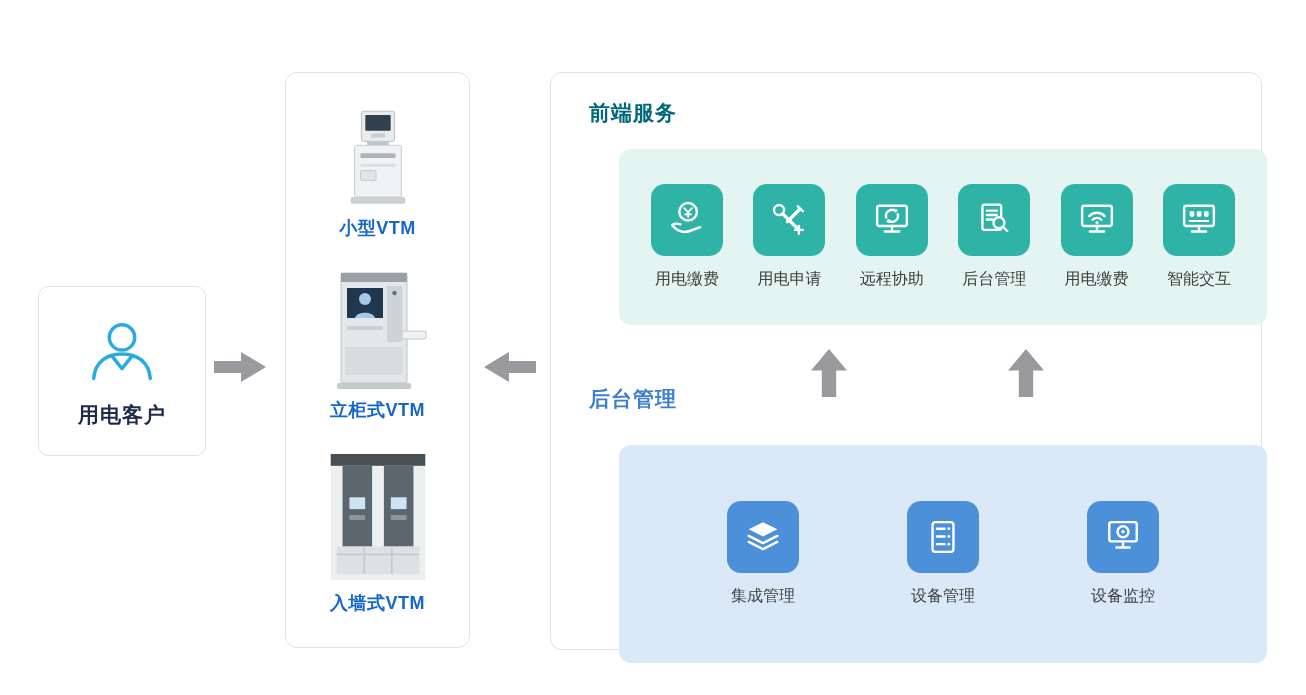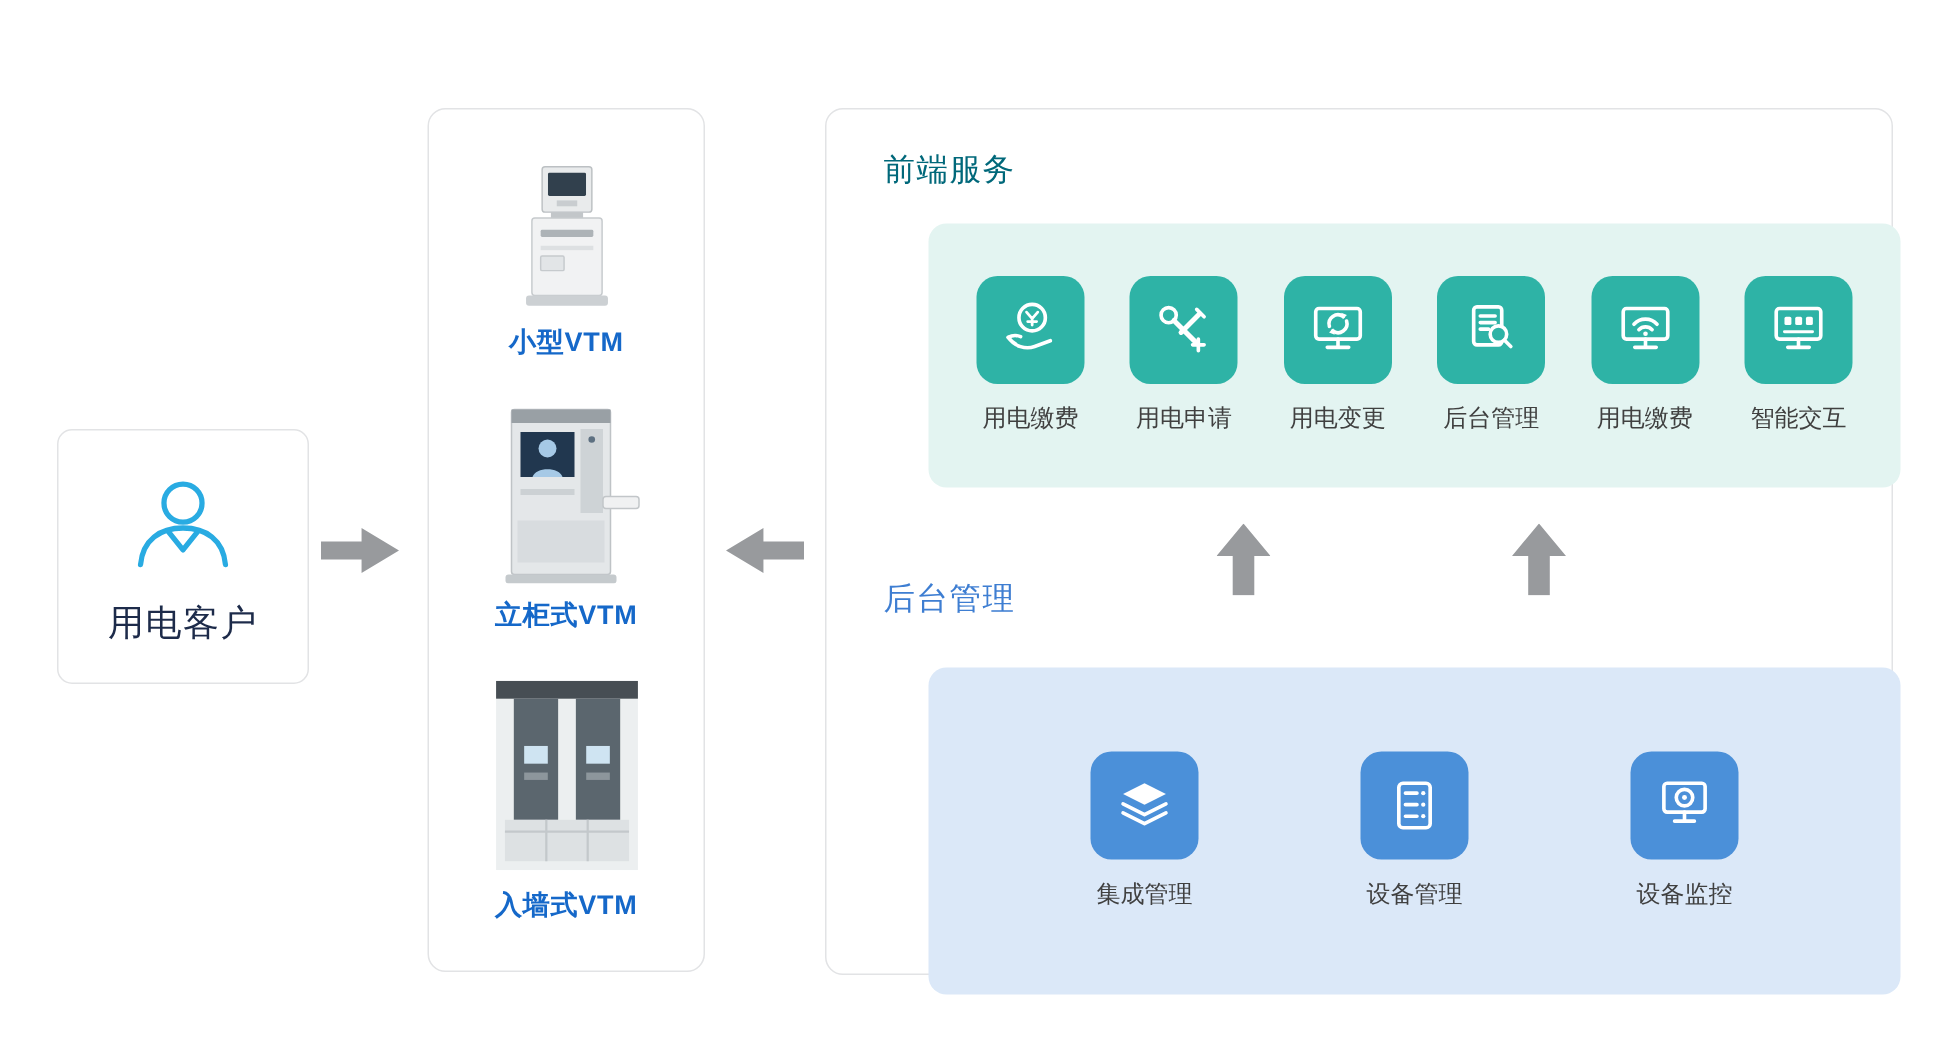--- a/index.html
+++ b/index.html
@@ -14,35 +14,35 @@
   
   .customer-box {
     left:38px; top:286px; width:166px; height:168px; border-radius:10px;
     display:flex; flex-direction:column; align-items:center; justify-content:center; gap:6px;
   }
   .person-svg { width:82px; height:82px; display:block; }
   .person-svg circle, .person-svg path {
     stroke:var(--person-icon,#29abe2); stroke-width:3.6; fill:none;
     stroke-linecap:round; stroke-linejoin:round;
   }
-  .customer-label { font-size:24px; font-weight:normal; color:var(--customer-label,#1d2b4a); letter-spacing:1px; }
+  .customer-label { font-size:21px; font-weight:bold; color:var(--customer-label,#1d2b4a); letter-spacing:1px; }
 
   
   .vtm-box {
     left:285px; top:72px; width:185px; height:576px;
     display:flex; flex-direction:column; align-items:center; justify-content:space-between;
     padding:36px 0 32px; box-sizing:border-box;
   }
   .vtm-item { display:flex; flex-direction:column; align-items:center; gap:9px; }
   .vtm-figure svg { display:block; }
   .vtm-label { font-size:18px; font-weight:bold; color:var(--vtm-label,#1568c9); letter-spacing:0.5px; }
 
   
   .services-box { left:550px; top:72px; width:710px; height:576px; }
-  .section-title { position:absolute; left:38px; font-size:21px; font-weight:normal; letter-spacing:1px; }
+  .section-title { position:absolute; left:38px; font-size:21px; font-weight:bold; letter-spacing:1px; }
   .frontend-title { top:26px; color:var(--frontend-title,#00687a); }
   .backend-title  { top:312px; color:var(--backend-title,#3e7ed2); }
 
   .panel {
     position:absolute; left:30px; width:648px; border-radius:12px;
     display:flex; align-items:center; box-sizing:border-box;margin-left:38px;
   }
   .frontend-panel { top:76px; height:176px; background:var(--frontend-panel-bg,#e3f4f1); justify-content:space-between; padding:0 32px; }
   .backend-panel  { top:372px; height:218px; background:var(--backend-panel-bg,#dbe8f8); justify-content:space-evenly; }
 
@@ -186,21 +186,21 @@
               <g class="ic">
             <rect x="6.5" y="7" width="27" height="18.5" rx="2"></rect>
             <path d="M20 25.5V30M13.5 30.5h13"></path>
             <path d="M14.8 17.8a5.4 5.4 0 0 1 8.4-5.9"></path>
             <path d="M22 9.5l3.4 1.4-2.5 2.6z" fill="#fff" stroke="none"></path>
             <path d="M25.2 14.6a5.4 5.4 0 0 1-8.4 5.9"></path>
             <path d="M18 22.9l-3.4-1.4 2.5-2.6z" fill="#fff" stroke="none"></path>
           </g>
             </svg>
         </div>
-        <div class="service-label">用电变更</div>
+        <div class="service-label">远程协助</div>
       </div>
 
       <div class="service-item">
         <div class="tile tile-frontend">
           <svg viewBox="0 0 40 40">
               <g class="ic">
             <rect x="9.5" y="6" width="17" height="23" rx="2"></rect>
             <path d="M13.5 11.5h9M13.5 15.5h9M13.5 19.5h5"></path>
             <circle cx="24.5" cy="22.5" r="5" style="fill:var(--frontend-accent,#2eb3a6)"></circle>
             <path d="M28.2 26.2L32 30"></path>

